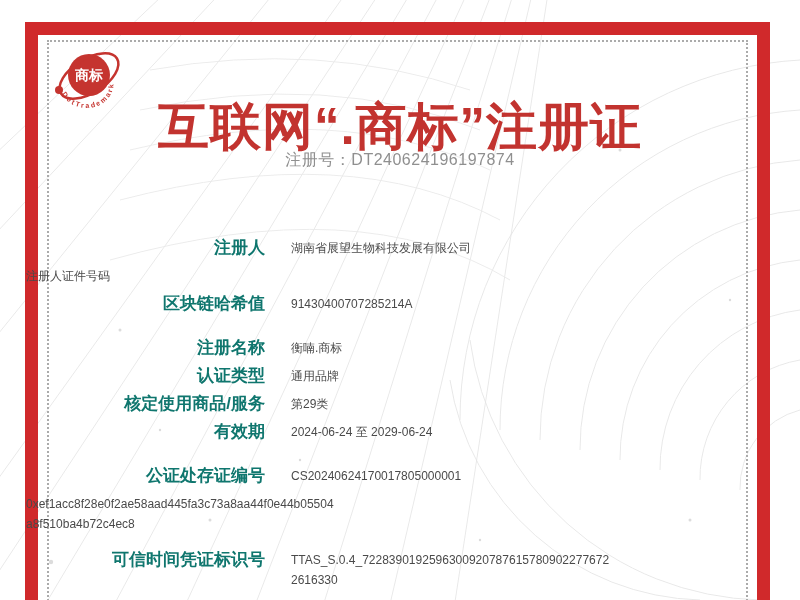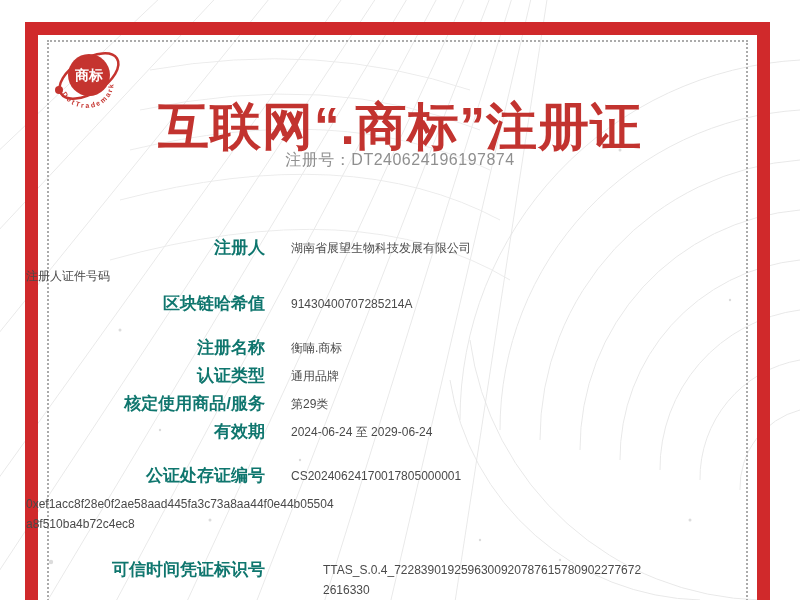--- a/index.html
+++ b/index.html
@@ -21,21 +21,21 @@
   .title{
     font-size:51px;font-weight:700;color:#c2332f;letter-spacing:1px;
     line-height:46px;
   }
   .subtitle{
     font-size:16px;color:#8f8f8f;letter-spacing:0.5px;
   }
   .fields{position:absolute;left:0;top:238px;right:40px;}
   .row{display:flex;margin-bottom:8px;}
   .row.group-start{margin-top:24px;}
-  .row.small-gap{margin-top:26px;gap:32px;}
+  .row.small-gap{margin-top:16px;}
   .label{
     width:265px;flex:0 0 265px;text-align:right;font-weight:700;color:#0f766e;
     font-size:17px;line-height:20px;
   }
   .value{
     margin-left:26px;max-width:462px;font-size:12px;line-height:20px;color:#4a4a4a;
     white-space:pre-wrap;word-break:break-all;
   }
 </style>
 </head>

